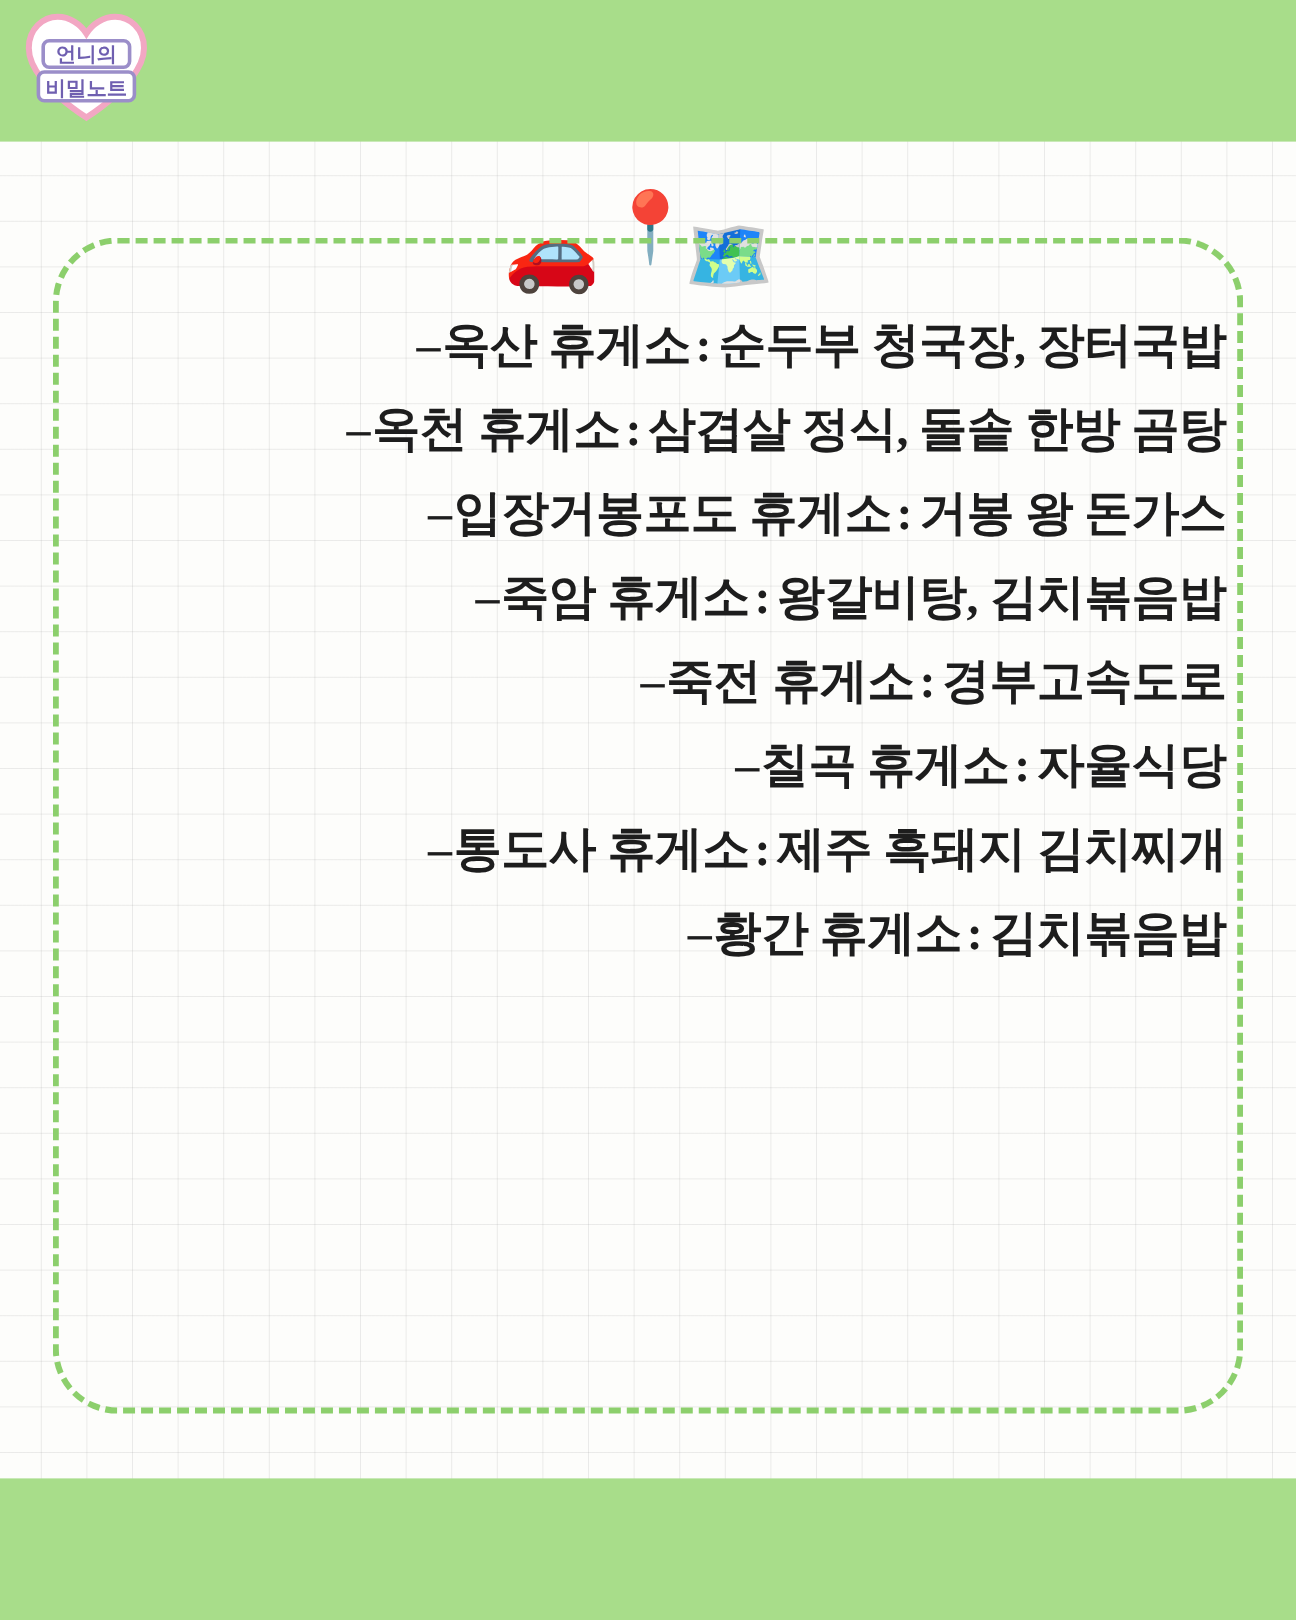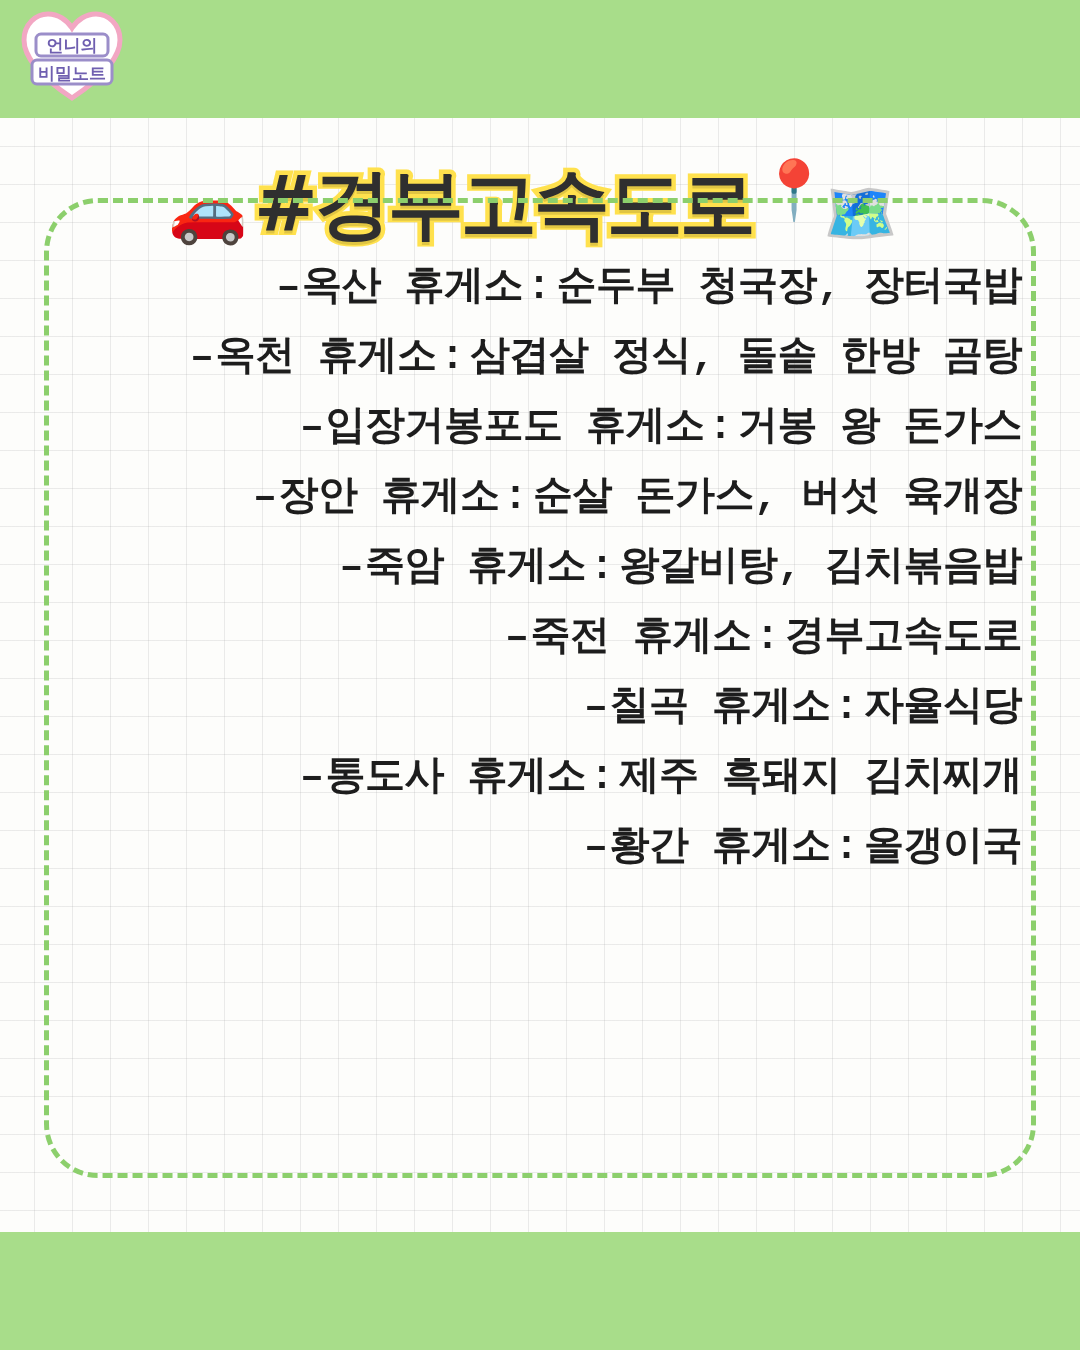--- a/index.html
+++ b/index.html
@@ -101,21 +101,21 @@
   .emoji-map { font-size: 60px; transform: translateY(10px) translateX(-14px); }
 
   
   .list {
     position: absolute;
     left: 72px;
     top: 268px;
     width: 950px;
   }
   .list-item {
-    font-family: Liberation Mono, monospace;
+    font-family: Liberation Serif, serif;
     font-size: 40px;
     font-weight: 600;
     color: #1d1d1d;
     line-height: 1;
     margin-bottom: 30px;
     white-space: nowrap;
     letter-spacing: -0.5px;
     margin-left: 32px;
   }
   .dash { margin-right: 2px; }
@@ -138,44 +138,40 @@
       </g>
       <rect x="18" y="26" width="72" height="22" rx="5" fill="#ffffff" stroke="#9b8ec9" stroke-width="3"></rect>
       <rect x="14" y="52" width="80" height="24" rx="5" fill="#ffffff" stroke="#9b8ec9" stroke-width="3"></rect>
       <text x="54" y="43" text-anchor="middle" font-family="DejaVu Sans, sans-serif" font-size="17" font-weight="bold" fill="#6f5fb0">언니의</text>
       <text x="54" y="71" text-anchor="middle" font-family="DejaVu Sans, sans-serif" font-size="17" font-weight="bold" fill="#6f5fb0">비밀노트</text>
     </svg>
   </div>
 
   <div class="title-row">
     <span class="emoji-car">🚗</span>
-    <span class="title-text">#경부고속도로</span>
     <span class="emoji-pin">📍</span>
     <span class="emoji-map">🗺️</span>
   </div>
 
   <div class="card"></div>
 
   <div class="list">
 
     <div class="list-item">
       <span class="dash">–</span><span class="place">옥산 휴게소</span><span class="sep">:</span><span class="menu">순두부 청국장, 장터국밥</span>
     </div>
 
     <div class="list-item">
       <span class="dash">–</span><span class="place">옥천 휴게소</span><span class="sep">:</span><span class="menu">삼겹살 정식, 돌솥 한방 곰탕</span>
     </div>
 
     <div class="list-item">
       <span class="dash">–</span><span class="place">입장거봉포도 휴게소</span><span class="sep">:</span><span class="menu">거봉 왕 돈가스</span>
     </div>
 
-    <div class="list-item">
-      <span class="dash">–</span><span class="place">장안 휴게소</span><span class="sep">:</span><span class="menu">순살 돈가스, 버섯 육개장</span>
-    </div>
 
     <div class="list-item">
       <span class="dash">–</span><span class="place">죽암 휴게소</span><span class="sep">:</span><span class="menu">왕갈비탕, 김치볶음밥</span>
     </div>
 
     <div class="list-item">
       <span class="dash">–</span><span class="place">죽전 휴게소</span><span class="sep">:</span><span class="menu">경부고속도로</span>
     </div>
 
 
@@ -183,17 +179,17 @@
     <div class="list-item">
       <span class="dash">–</span><span class="place">칠곡 휴게소</span><span class="sep">:</span><span class="menu">자율식당</span>
     </div>
 
     <div class="list-item">
       <span class="dash">–</span><span class="place">통도사 휴게소</span><span class="sep">:</span><span class="menu">제주 흑돼지 김치찌개</span>
     </div>
 
 
     <div class="list-item">
-      <span class="dash">–</span><span class="place">황간 휴게소</span><span class="sep">:</span><span class="menu">올갱이국</span>
+      <span class="dash">–</span><span class="place">황간 휴게소</span><span class="sep">:</span><span class="menu">김치볶음밥</span>
     </div>
 
   </div>
 </div>
 
 </body></html>

